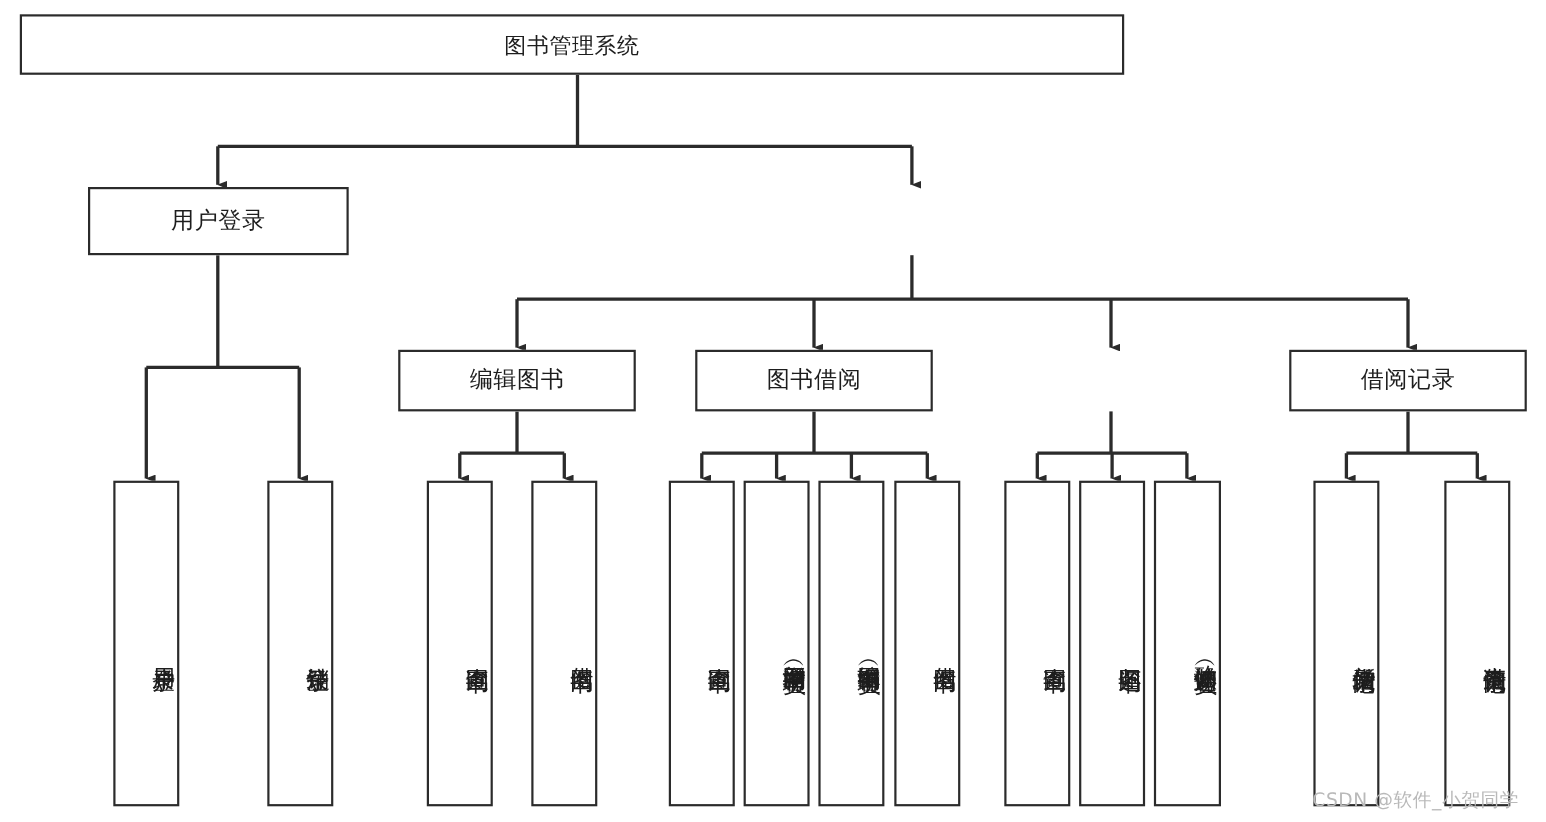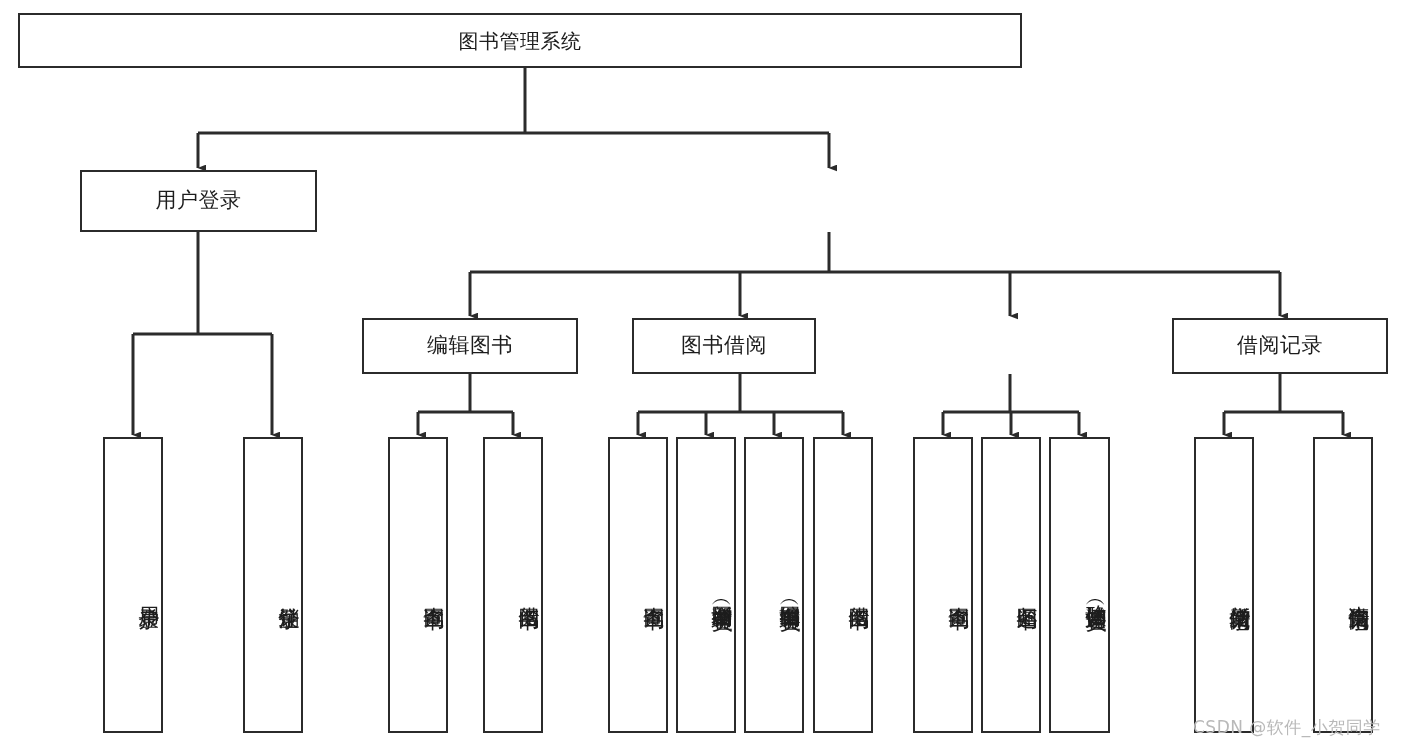--- a/index.html
+++ b/index.html
@@ -109,21 +109,21 @@
         <line x1="1224" y1="412" x2="1224" y2="435" marker-end="url(#arrowhead)"></line>
         <line x1="1343" y1="412" x2="1343" y2="435" marker-end="url(#arrowhead)"></line>
       </g>
   </svg>
 
   <div class="node root horizontal" style="left: 18px; top: 13px; width: 1004px; height: 55px;">图书管理系统</div>
 
   <div class="node horizontal" style="left: 80px; top: 170px; width: 237px; height: 62px;">用户登录</div>
 
   <div class="node horizontal" style="left: 362px; top: 318px; width: 216px; height: 56px;">编辑图书</div>
-  <div class="node horizontal" style="left: 632px; top: 318px; width: 184px; height: 56px; text-align: right;">图书借阅</div>
+  <div class="node horizontal" style="left: 632px; top: 318px; width: 216px; height: 56px; text-align: right;">图书借阅</div>
   <div class="node horizontal" style="left: 1172px; top: 318px; width: 216px; height: 56px;">借阅记录</div>
 
   <div class="node vertical" style="left: 103px; top: 437px; width: 60px; height: 296px;">用户登录</div>
   <div class="node vertical" style="left: 243px; top: 437px; width: 60px; height: 296px;">注销登录</div>
   <div class="node vertical" style="left: 388px; top: 437px; width: 60px; height: 296px;">查询图书</div>
   <div class="node vertical" style="left: 483px; top: 437px; width: 60px; height: 296px;">借阅图书</div>
   <div class="node vertical" style="left: 608px; top: 437px; width: 60px; height: 296px;">查询图书</div>
   <div class="node vertical" style="left: 676px; top: 437px; width: 60px; height: 296px;">新增图书（管理员）</div>
   <div class="node vertical" style="left: 744px; top: 437px; width: 60px; height: 296px;">编辑图书（管理员）</div>
   <div class="node vertical" style="left: 813px; top: 437px; width: 60px; height: 296px;">借阅图书</div>

